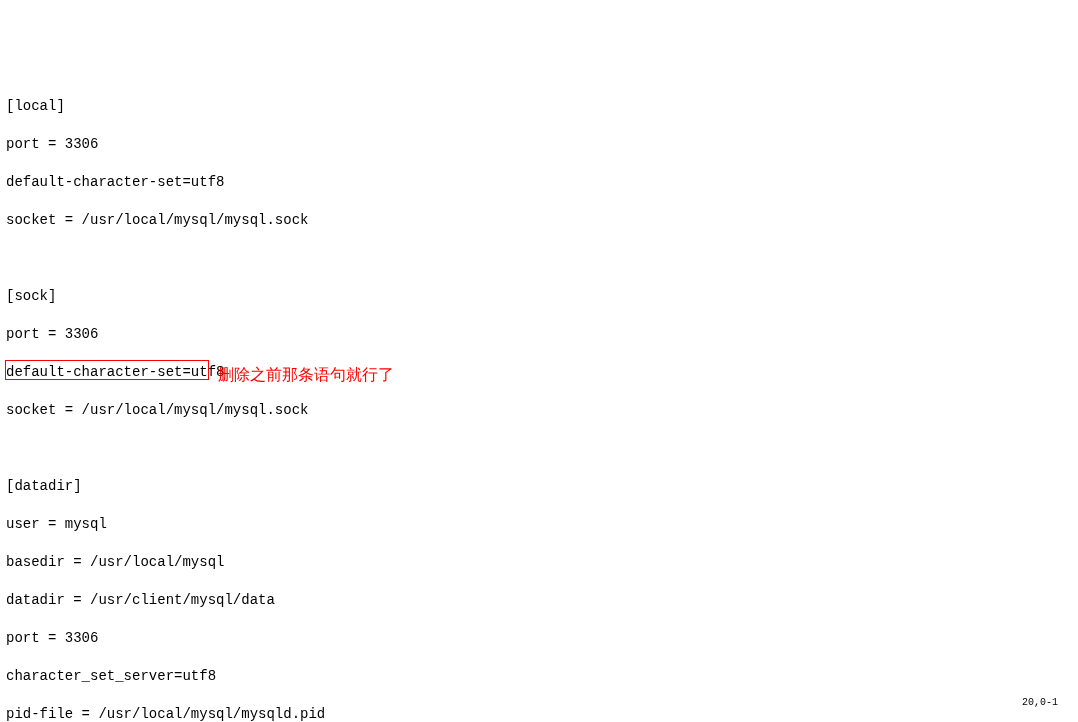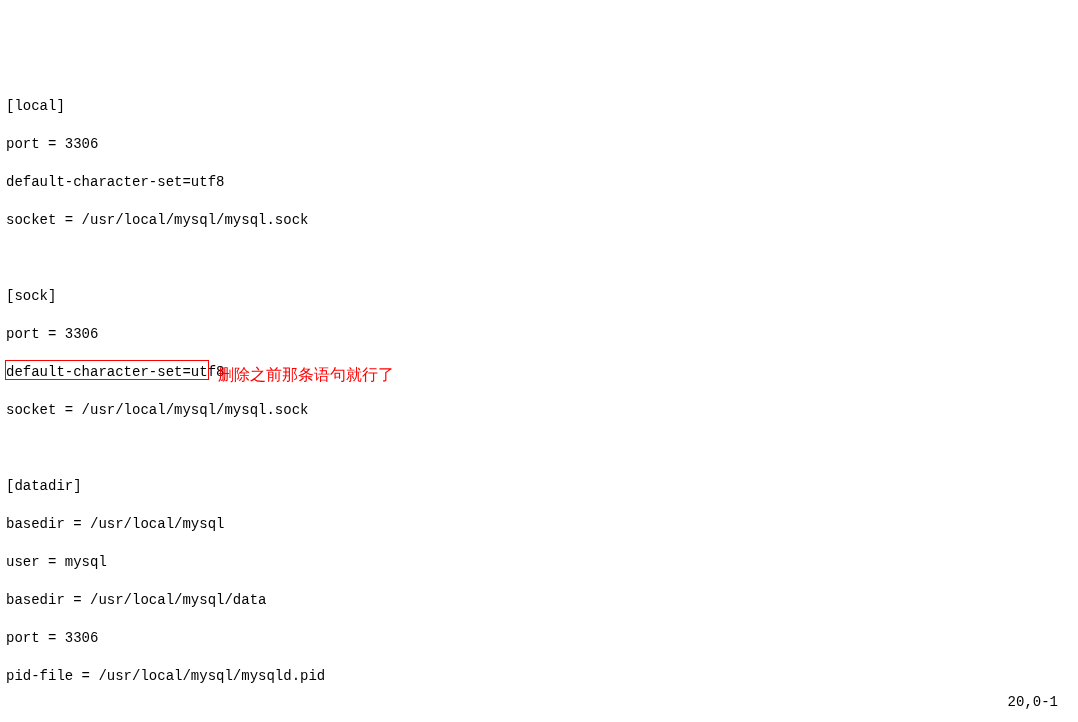--- a/index.html
+++ b/index.html
@@ -43,44 +43,45 @@
       font-size: 16px;
       left: 218px;
       top: 365px;
       font-family: "Microsoft YaHei", "SimSun", sans-serif;
     }
     .status-bar {
       position: absolute;
       bottom: 10px;
       right: 20px;
       font-family: "Consolas", "Monaco", "Courier New", monospace;
-      font-size: 14px;
+      font-size: 10px;
     }
   </style>
 </head>
 <body>
 
 
 
 <div class="editor">
 <div class="line">[local]</div>
 <div class="line">port = 3306</div>
 <div class="line">default-character-set=utf8</div>
 <div class="line">socket = /usr/local/mysql/mysql.sock</div>
 <div class="line"></div>
 <div class="line">[sock]</div>
 <div class="line">port = 3306</div>
 <div class="line">default-character-set=utf8</div>
 <div class="line">socket = /usr/local/mysql/mysql.sock</div>
 <div class="line"></div>
 <div class="line">[datadir]</div>
+<div class="line">user = mysql</div>
 <div class="line">basedir = /usr/local/mysql</div>
-<div class="line">user = mysql</div>
-<div class="line">basedir = /usr/local/mysql/data</div>
+<div class="line">datadir = /usr/client/mysql/data</div>
 <div class="line">port = 3306</div>
+<div class="line">character_set_server=utf8</div>
 <div class="line">pid-file = /usr/local/mysql/mysqld.pid</div>
 
 
 
 
 
 
 
 
 

